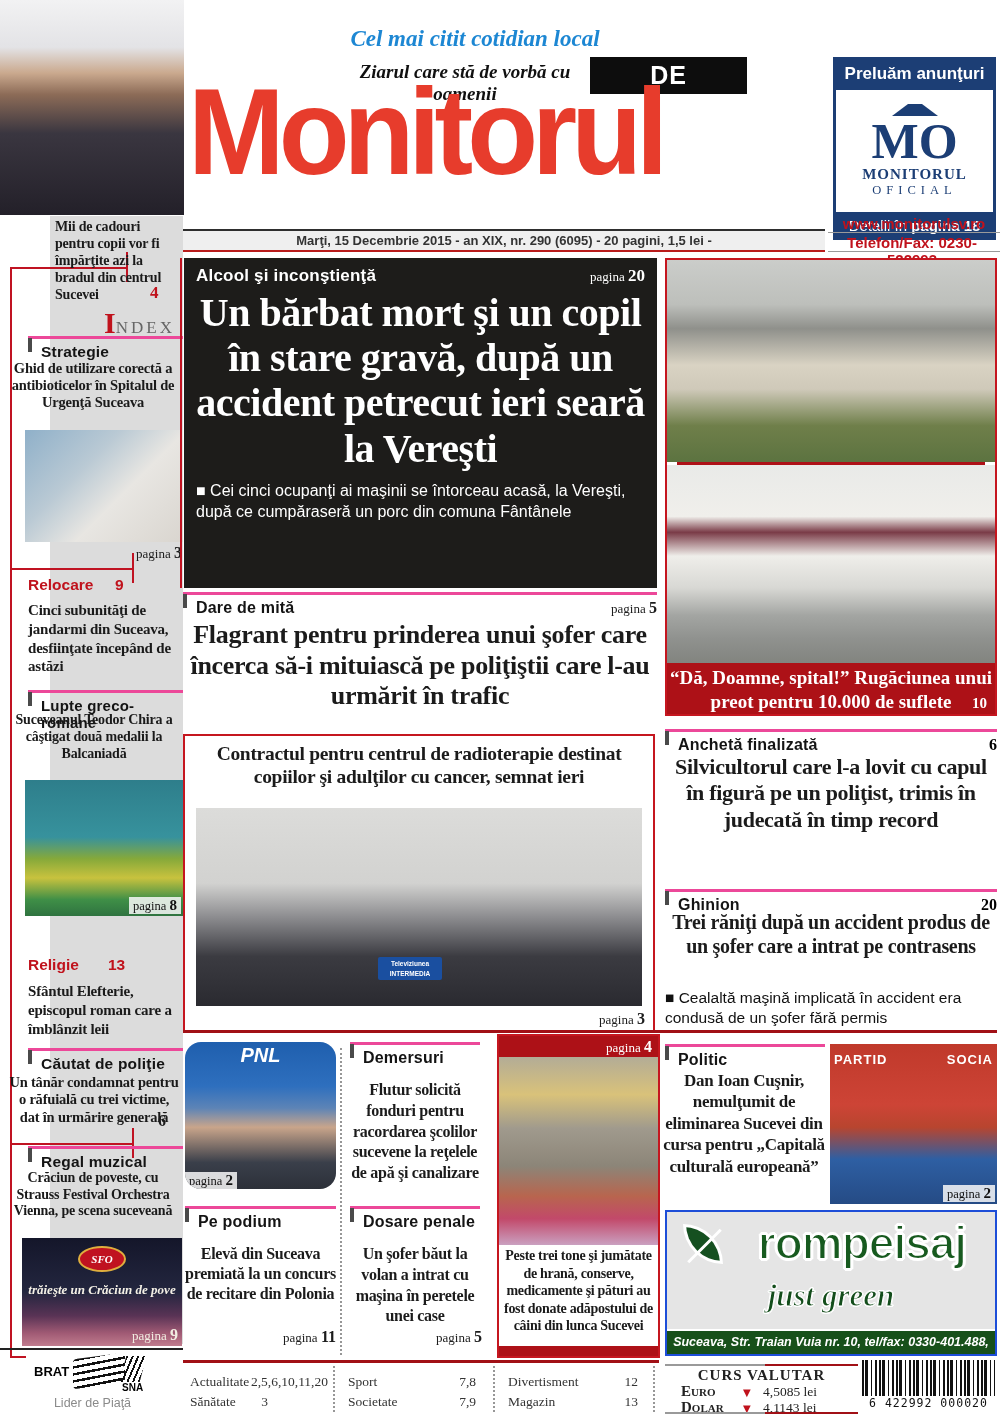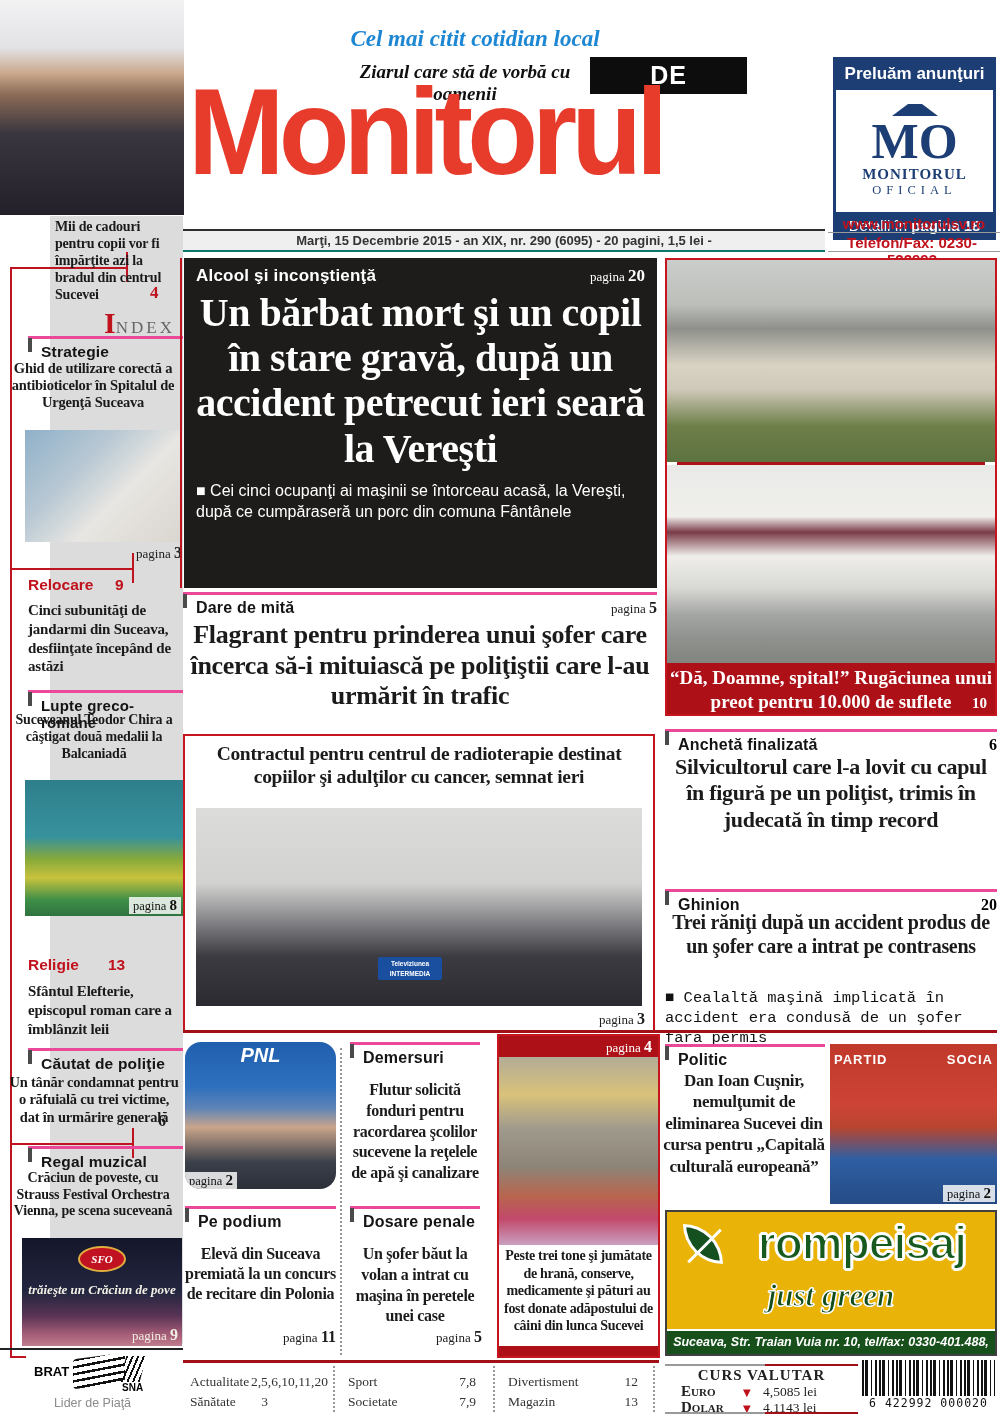--- a/index.html
+++ b/index.html
@@ -43,21 +43,21 @@
   .mo-head { height:33px; line-height:33px; font-weight:bold; font-size:17px; }
   .mo-body { height:122px; background:#fff; border-left:3px solid #1c3e75; border-right:3px solid #1c3e75;
              display:flex; flex-direction:column; align-items:center; justify-content:center; }
   .mo-arch { width:46px; height:0; border-bottom:12px solid #1c3e75; border-left:16px solid transparent; border-right:16px solid transparent; margin-bottom:2px; }
   .mo-mono { font-family:"Liberation Serif", serif; font-weight:bold; font-size:50px; color:#1c3e75; line-height:.95; }
   .mo-name1 { font-family:"Liberation Serif", serif; font-weight:bold; font-size:15px; color:#1c3e75; letter-spacing:1px; }
   .mo-name2 { font-family:"Liberation Serif", serif; font-size:12.5px; color:#1c3e75; letter-spacing:5px; }
   .mo-foot { height:28px; line-height:28px; font-size:15px; }
   .redlink { color:#c0121c; font-weight:bold; font-size:15px; text-align:center; }
   .hrline { background:#9a9a9a; height:1px; }
-  .datebar { background:#efefef; border-top:2px solid #2e2e2e; border-bottom:2px solid #0f766e;
+  .datebar { background:#efefef; border-top:2px solid #2e2e2e; border-bottom:2px solid #b91c1c;
              text-align:center; font-weight:bold; font-size:13px; color:#333; line-height:19px; }
 
   
   .gray-strip { background:#dcdcdc; }
   .redbar { background:#c01322; position:absolute; }
   .sb-title { position:absolute; font-family:"Liberation Serif", serif; font-weight:bold; color:#1a1a1a; letter-spacing:-.2px; }
   .overlay-pg { position:absolute; background:rgba(248,248,248,.85); padding:0 4px; font-family:"Liberation Serif", serif; font-size:12.5px; color:#111; }
   .overlay-pg b { font-size:15px; }
   .sfo-oval { position:absolute; left:56px; top:8px; width:48px; height:26px; background:#c01220; border:2px solid #dfae3e;
               border-radius:50%; color:#fff; font-family:"Liberation Serif", serif; font-style:italic; font-weight:bold;
@@ -80,21 +80,21 @@
   
   .red-box { border:2px solid #c5161f; background:#fff; }
   .don-bar { background:#ad1117; }
   .caption-red { background:#ad1117; color:#fff; font-family:"Liberation Serif", serif; font-weight:bold;
                  font-size:19px; line-height:1.28; text-align:center; position:relative; padding-top:3px; }
   .mic-flag { position:absolute; left:182px; bottom:26px; width:64px; background:#1a4fa0; border-radius:2px;
               color:#fff; font-size:6.5px; font-weight:bold; text-align:center; line-height:1.45; padding:2px 1px; }
   .dotted-v { border-left:2px dotted #979797; position:absolute; }
 
   
-  .ad { background:#eab308; border:2px solid #404040; position:absolute; overflow:hidden; }
+  .ad { background:#e5e5e5; border:2px solid #1d4ed8; position:absolute; overflow:hidden; }
   .leaf-icon { position:absolute; left:16px; top:12px; width:40px; height:40px; background:#155020; border:3px solid #fff;
                border-radius:0 100% 0 100%; }
   .leaf-icon::after { content:""; position:absolute; left:17px; top:-4px; width:3px; height:46px; background:#fff; transform:rotate(45deg); }
   .ad-brand { position:absolute; left:66px; top:4px; width:258px; text-align:center; font-weight:bold; font-size:46px;
               color:#175a1f; letter-spacing:-1px; -webkit-text-stroke:2px #fff;
               text-shadow:-2px 0 #fff,2px 0 #fff,0 -2px #fff,0 2px #fff; }
   .ad-slogan { position:absolute; left:0; top:66px; width:100%; text-align:center; font-family:"Liberation Serif", serif;
                font-style:italic; font-weight:bold; font-size:31px; color:#134d1b; -webkit-text-stroke:1px #fff;
                text-shadow:-1px 0 #fff,1px 0 #fff,0 -1px #fff,0 1px #fff; }
   .ad-addr { position:absolute; left:0; bottom:0; width:100%; height:25px; background:#17501a; border-top:2px solid #fff;
@@ -244,21 +244,21 @@
     <span class="kick">Anchetă finalizată</span>
     <b class="serif" style="font-size:16px;">6</b>
   </div>
   <div class="abs hl" style="left:665px;top:754px;width:332px;font-size:22px;line-height:1.2;">Silvicultorul care l-a lovit cu capul în figură pe un poliţist, trimis în judecată în timp record</div>
 
   <div class="sec" style="left:665px;top:889px;width:332px;">
     <span class="kick">Ghinion</span>
     <b class="serif" style="font-size:16px;">20</b>
   </div>
   <div class="abs hl" style="left:665px;top:910px;width:332px;font-size:20px;line-height:1.2;">Trei răniţi după un accident produs de un şofer care a intrat pe contrasens</div>
-  <div class="abs" style="left:665px;top:988px;width:330px;font-size:15.5px;line-height:1.3;color:#111;font-family:Liberation Mono, monospace;">■ Cealaltă maşină implicată în accident era condusă de un şofer fără permis</div>
+  <div class="abs" style="left:665px;top:988px;width:330px;font-size:15.5px;line-height:1.3;color:#111;">■ Cealaltă maşină implicată în accident era condusă de un şofer fără permis</div>
 
   <div class="abs" style="left:183px;top:1030px;width:814px;height:3px;background:#a11016;"></div>
 
   <div class="photo ph-flutur" style="left:185px;top:1042px;width:151px;height:147px;">
     <div class="abs" style="left:0;top:2px;width:100%;text-align:center;color:#fff;font-weight:bold;font-size:20px;font-style:italic;">PNL</div>
     <div class="overlay-pg" style="left:0;bottom:0;"><span>pagina </span><b>2</b></div>
   </div>
   <div class="sec" style="left:185px;top:1206px;width:151px;">
     <span class="kick">Pe podium</span>
   </div>

